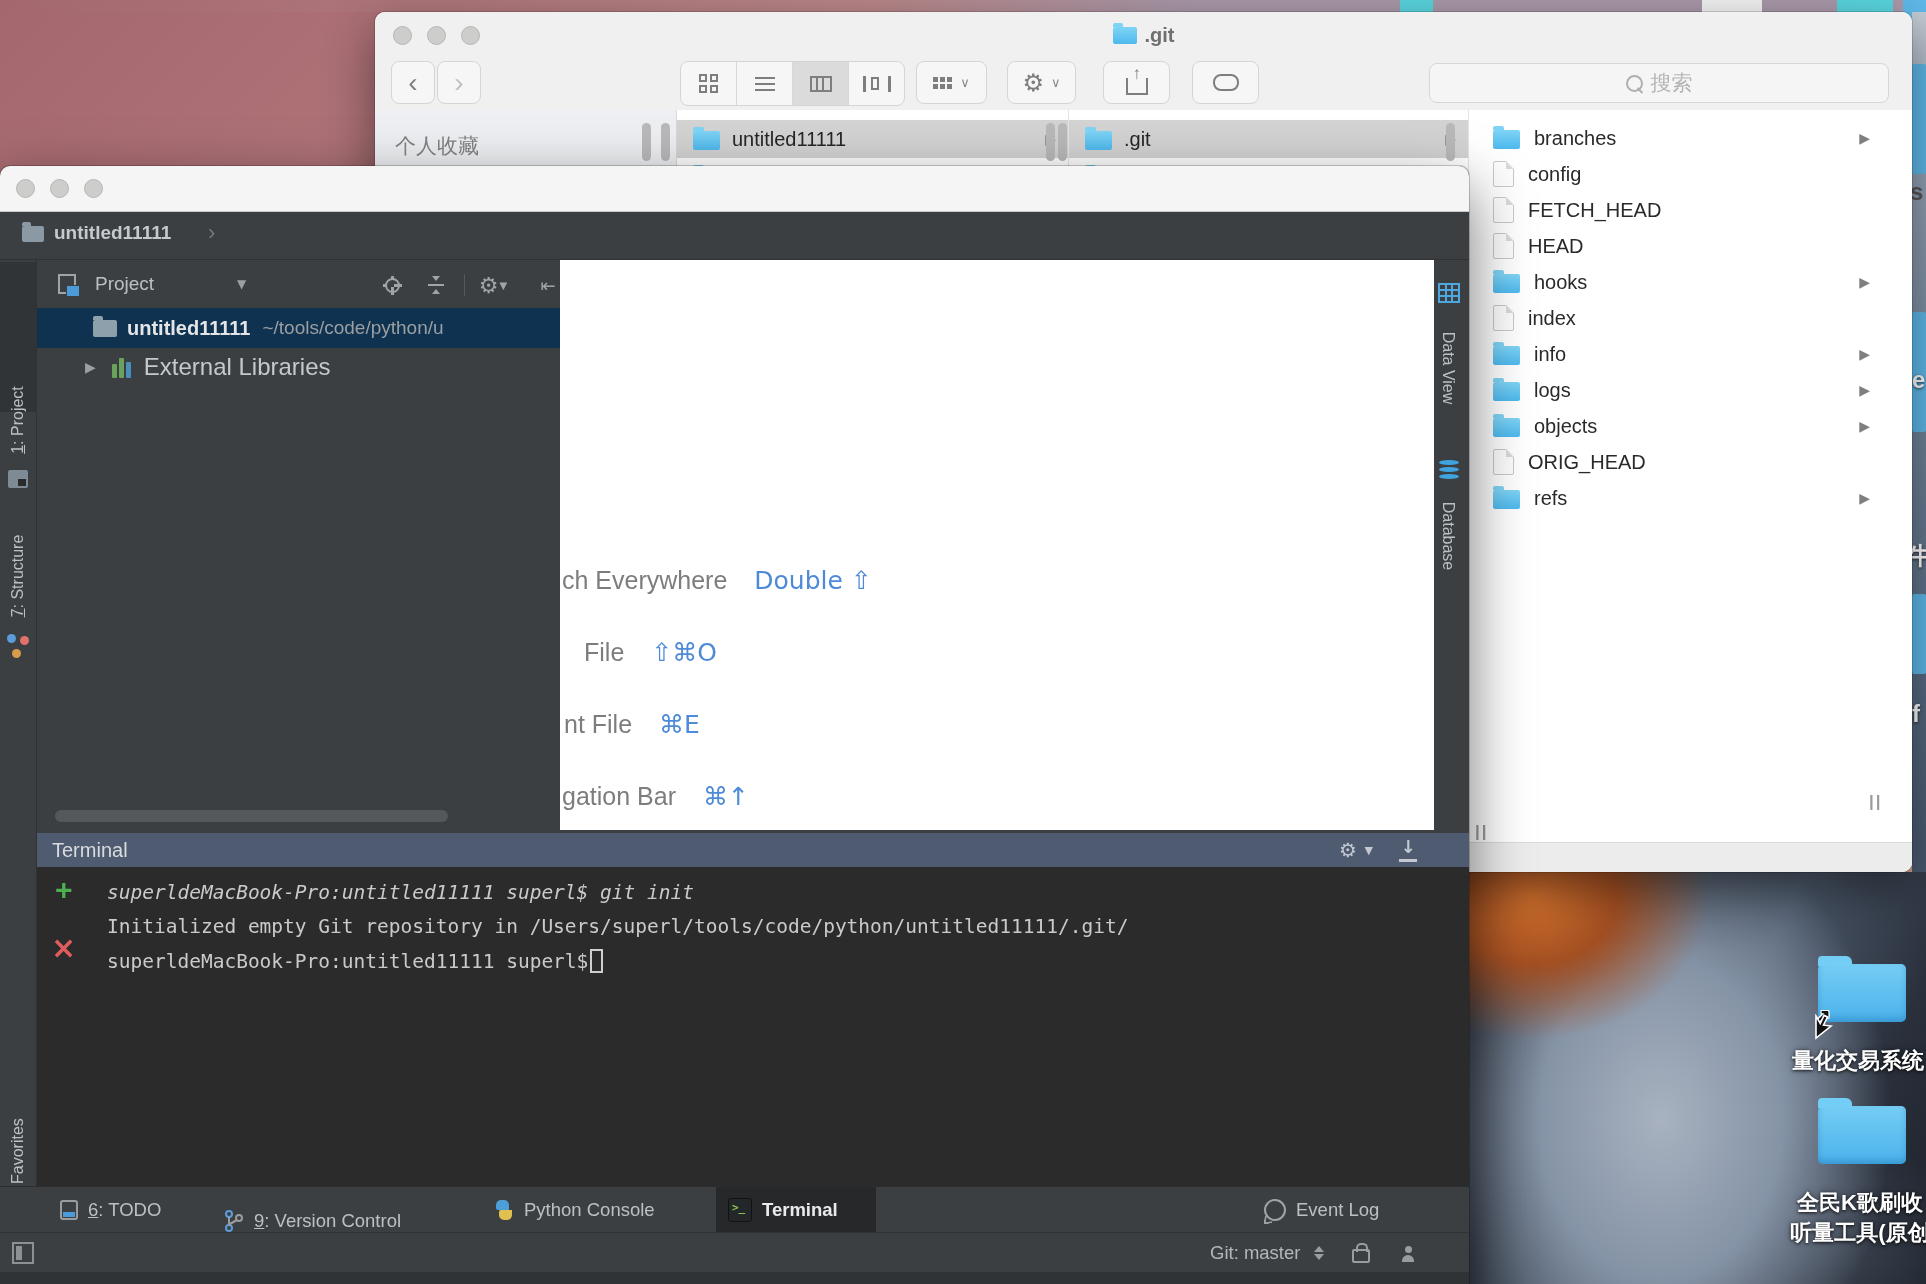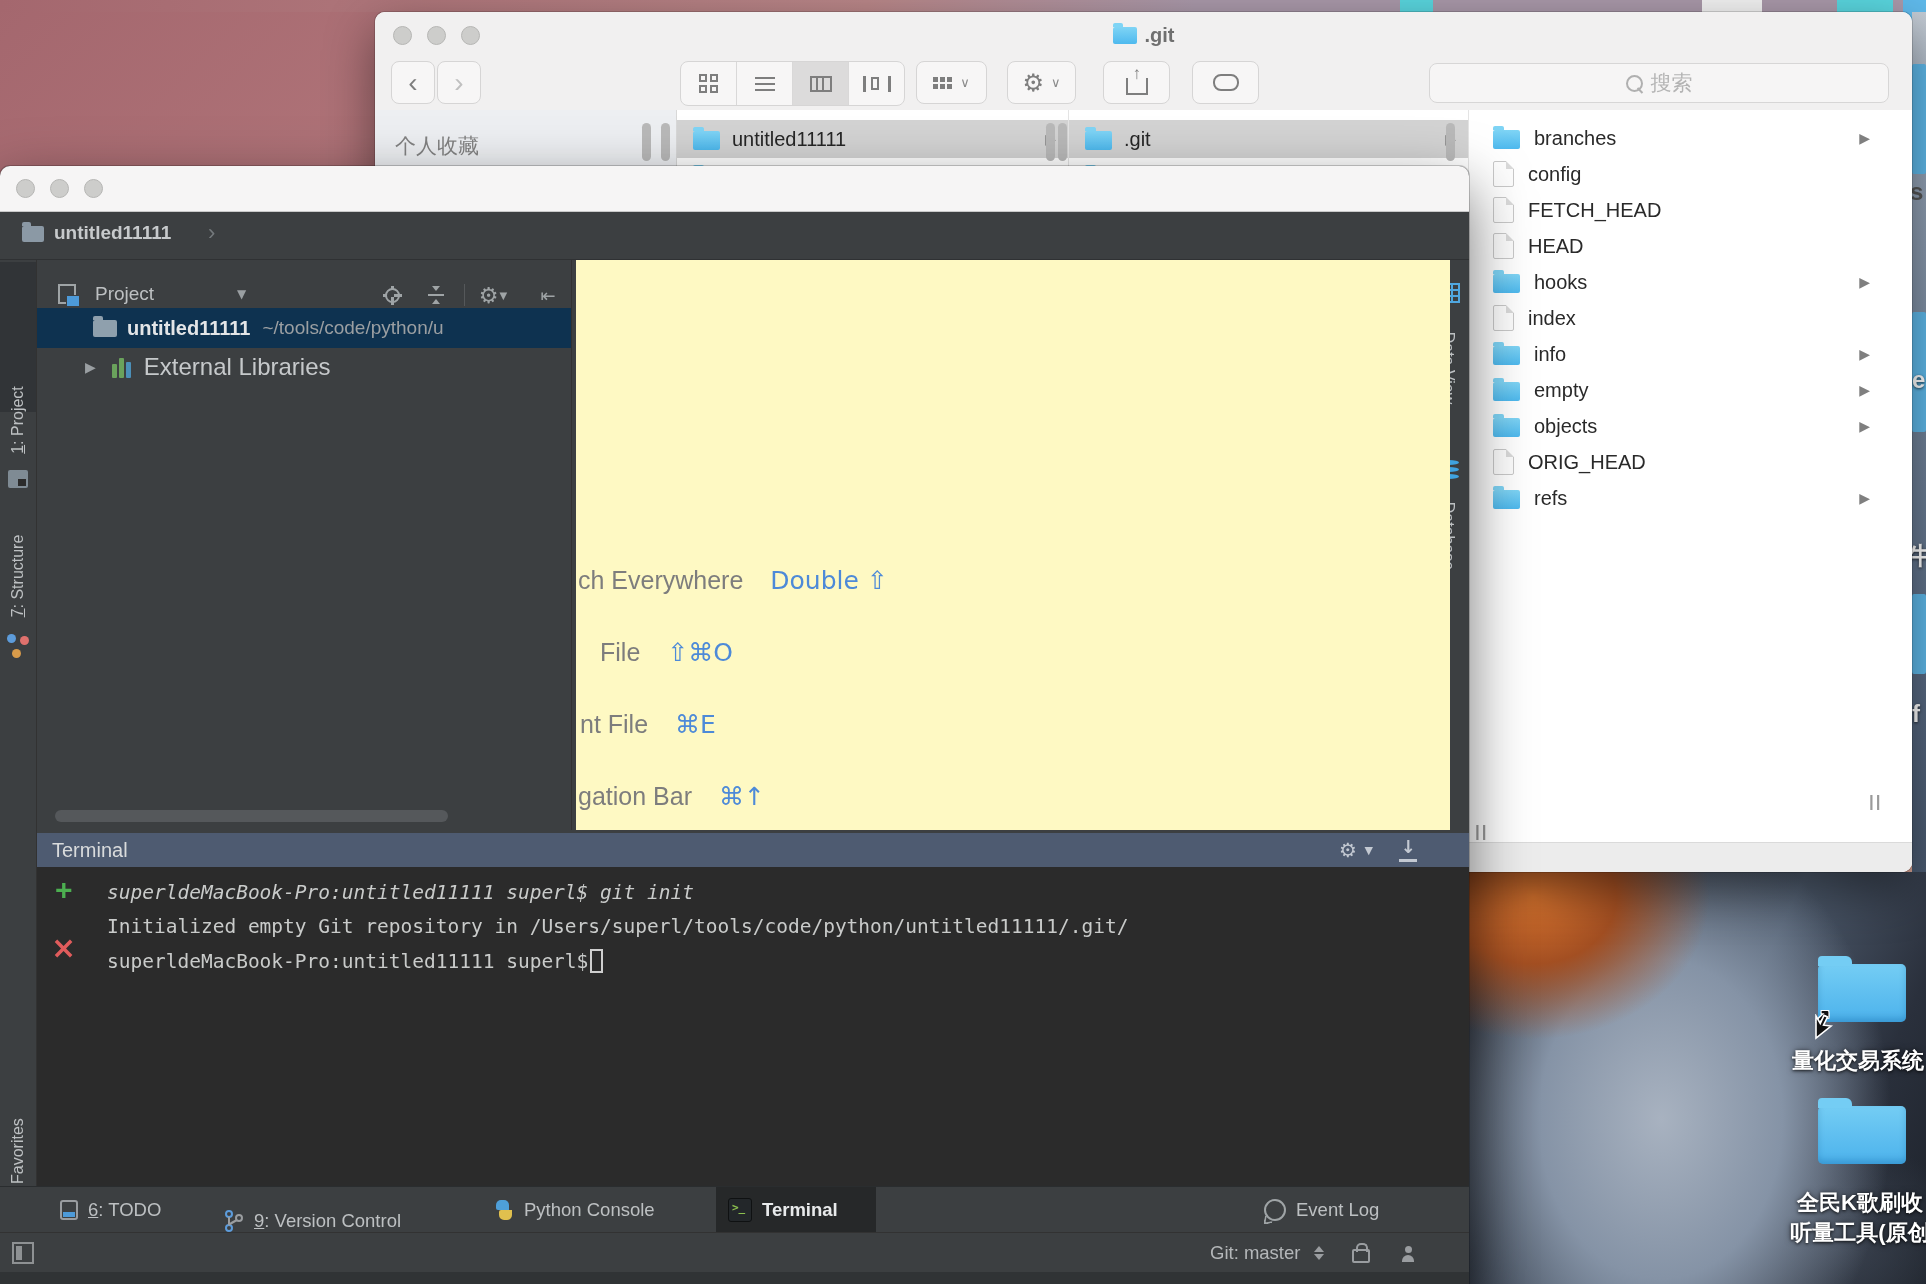--- a/index.html
+++ b/index.html
@@ -137,21 +137,21 @@
   .star{position:absolute;left:6px;font-size:24px;color:#e8a33d;}
   
   .rbar{position:absolute;right:0;top:94px;width:44px;height:570px;background:#3c3f41;border-left:1px solid #323232;box-sizing:border-box;}
   .dv-ico{position:absolute;left:12px;width:22px;height:20px;border:2px solid #4fa7e0;box-sizing:border-box;
     background:linear-gradient(90deg,transparent 0 5px,#4fa7e0 5px 7px,transparent 7px 11px,#4fa7e0 11px 13px,transparent 13px),
                linear-gradient(transparent 0 4px,#4fa7e0 4px 6px,transparent 6px 10px,#4fa7e0 10px 12px,transparent 12px);}
   .db-ico{position:absolute;left:13px;width:20px;height:24px;}
   .db-ico i{position:absolute;left:0;width:20px;height:5px;background:#3fa3e0;border-radius:50%;}
   
   .proj-panel{position:absolute;left:37px;top:94px;width:535px;height:570px;background:#3c3f41;border-right:1px solid #323232;box-sizing:border-box;}
-  .pp-header{position:absolute;left:0;top:10px;right:0;height:48px;display:flex;align-items:center;text-align:right;}
+  .pp-header{position:absolute;left:0;top:0;right:0;height:48px;display:flex;align-items:center;text-align:right;}
   .pp-ico{position:absolute;left:21px;width:18px;height:20px;border:2px solid #9fa4a6;box-sizing:border-box;background:#3c3f41;}
   .pp-ico::after{content:'';position:absolute;right:-6px;bottom:-5px;width:12px;height:10px;background:#4d9ad8;border:1px solid #3c3f41;}
   .pp-title{position:absolute;left:58px;font-size:19px;color:#bdc0c2;}
   .pp-dd{position:absolute;left:200px;font-size:12px;color:#9a9fa2;}
   .hico{position:absolute;top:12px;width:26px;height:26px;display:flex;align-items:center;justify-content:center;color:#9fa4a6;}
   .i-locate{width:15px;height:15px;border:2px solid #9fa4a6;border-radius:50%;position:relative;box-sizing:border-box;}
   .i-locate::before{content:'';position:absolute;left:4px;top:-4px;width:3px;height:19px;background:linear-gradient(#9fa4a6 0 4px,transparent 4px 11px,#9fa4a6 11px);}
   .i-locate::after{content:'';position:absolute;top:4px;left:-4px;height:3px;width:19px;background:linear-gradient(90deg,#9fa4a6 0 4px,transparent 4px 11px,#9fa4a6 11px);}
   .i-collapse{position:relative;width:16px;height:18px;}
   .i-collapse::before{content:'';position:absolute;left:0;top:8px;width:16px;height:2px;background:#9fa4a6;}
@@ -165,21 +165,21 @@
   .slate-folder::before{content:'';position:absolute;top:-4px;left:0;width:10px;height:4px;background:#8fa0ad;border-radius:2px 2px 0 0;}
   .pp-root-name{font-size:20px;font-weight:bold;color:#e3e5e7;margin-left:10px;white-space:nowrap;}
   .pp-root-path{font-size:19px;color:#9b9fa2;margin-left:12px;white-space:nowrap;overflow:hidden;}
   .pp-row-lib{position:absolute;left:0;top:88px;right:0;height:38px;display:flex;align-items:center;}
   .pp-chev{font-size:14px;color:#9a9fa2;margin-left:48px;flex:none;}
   .lib-ico{width:22px;height:22px;margin-left:16px;position:relative;flex:none;}
   .lib-ico i{position:absolute;bottom:0;width:5px;border-radius:1px;}
   .pp-lib-label{font-size:24px;color:#c6c9cb;margin-left:10px;}
   .pp-hscroll{position:absolute;left:18px;bottom:8px;width:393px;height:12px;border-radius:6px;background:#55585b;}
   
-  .editor{position:absolute;left:576px;top:94px;width:874px;height:570px;background:#fef9c3;overflow:hidden;}
+  .editor{position:absolute;left:560px;top:94px;width:874px;height:570px;background:#ffffff;overflow:hidden;}
   .sc-row{position:absolute;white-space:nowrap;font-size:25px;}
   .sc-row .lab{color:#7d7d7d;}
   .sc-row .keys{color:#4d8ad8;margin-left:20px;}
   
   .term-header{position:absolute;left:37px;top:667px;width:1432px;height:34px;background:#4e5b71;display:flex;align-items:center;box-sizing:border-box;}
   .term-title{font-size:20px;color:#d9dbdc;margin-left:15px;}
   .th-gear{position:absolute;right:112px;color:#c3c9d2;font-size:20px;}
   .th-dd{position:absolute;right:96px;color:#c3c9d2;font-size:11px;top:11px;}
   .th-dl{position:absolute;right:52px;width:18px;height:20px;color:#c3c9d2;font-size:18px;font-weight:bold;border-bottom:3px solid #c3c9d2;text-align:center;line-height:16px;}
   .term-body{position:absolute;left:37px;top:701px;width:1432px;height:319px;background:#2b2b2b;}
@@ -348,21 +348,21 @@
           <span class="icn-file"></span>
           <span class="nm">index</span>
         </div>
         <div class="f-row">
           <span class="icn-folder"></span>
           <span class="nm">info</span>
           <span class="arr glyph">▶</span>
         </div>
         <div class="f-row">
           <span class="icn-folder"></span>
-          <span class="nm">empty</span>
+          <span class="nm">logs</span>
           <span class="arr glyph">▶</span>
         </div>
         <div class="f-row">
           <span class="icn-folder"></span>
           <span class="nm">objects</span>
           <span class="arr glyph">▶</span>
         </div>
         <div class="f-row">
           <span class="icn-file"></span>
           <span class="nm">ORIG_HEAD</span>

